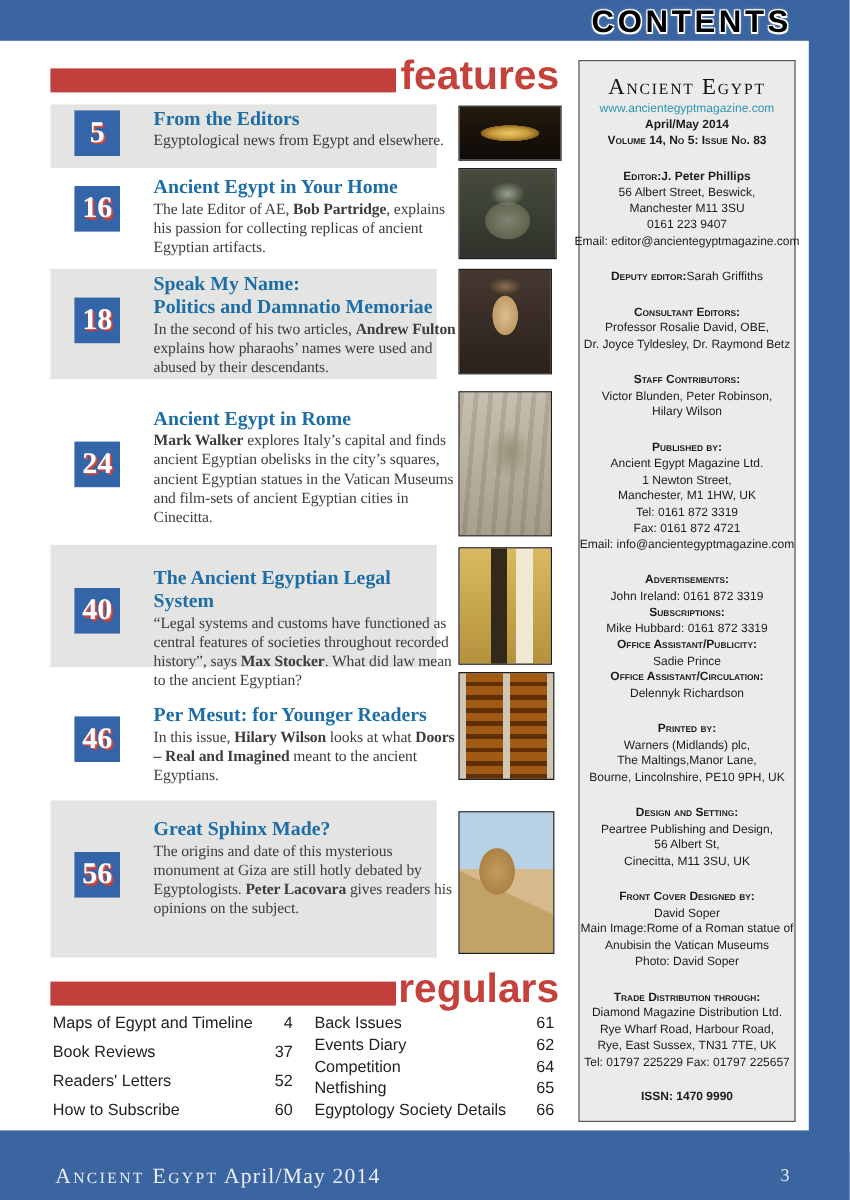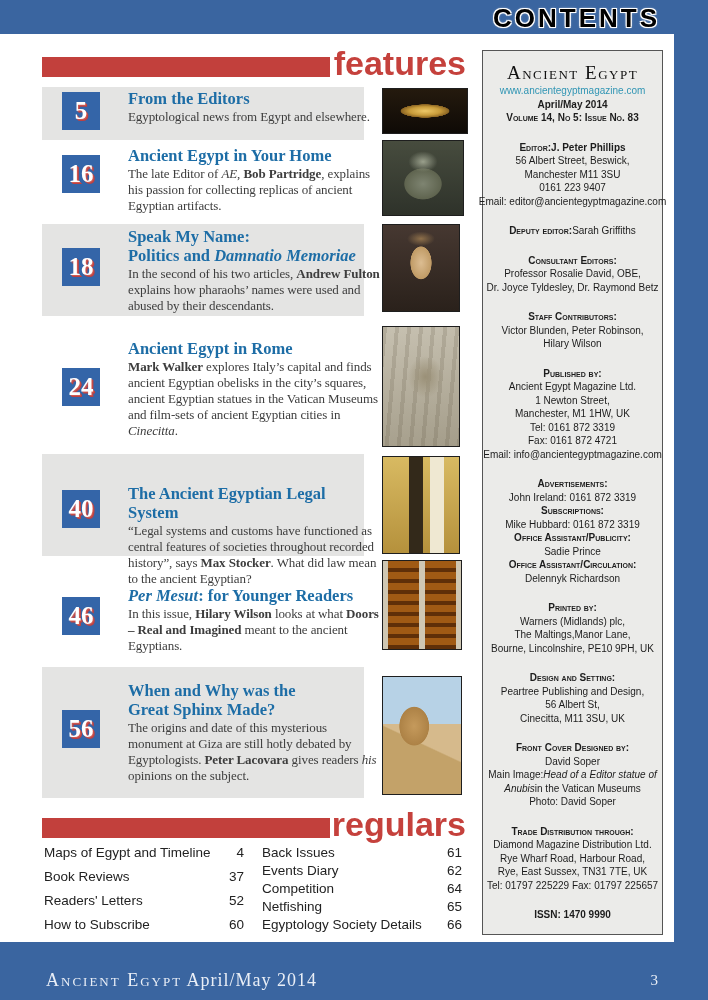--- a/index.html
+++ b/index.html
@@ -33,29 +33,29 @@
   .num{
     position:absolute;left:20px;width:38px;height:38px;background:#3465a8;
     display:flex;align-items:center;justify-content:center;
     font:700 25px "Liberation Serif",serif;color:#ffffff;
     text-shadow:1px 1px 0 #cf5a52,2px 2px 0 #bf4040;
   }
   .feat-text{position:absolute;left:86px;width:252px;}
   .feat-title{font:700 16.5px "Liberation Serif",serif;color:#1d6da6;line-height:19px;}
   .feat-desc{font:13px "Liberation Serif",serif;color:#3d3d3d;line-height:16px;letter-spacing:-0.1px;margin-top:1px;}
   .b{font-weight:700;}
-  .i{font-style:italic;}
+  .i{}
   .sc{font-variant:small-caps;}
   .thumb{position:absolute;left:340px;width:78px;border:1px solid #1e1e1e;box-sizing:border-box;}
   
   .fi1{top:53px;height:53px;}  .fi1 .num{top:5px;}  .fi1 .feat-text{top:2px;}  .fi1 .thumb{top:1px;height:46px;width:86px;}
   .fi2{top:111px;height:73px;} .fi2 .num{top:10px;} .fi2 .feat-text{top:1px;}  .fi2 .thumb{top:-5px;height:76px;width:82px;}
   .fi3{top:190px;height:92px;} .fi3 .num{top:24px;} .fi3 .feat-text{top:3px;}  .fi3 .thumb{top:0;height:88px;}
   .fi4{top:296px;height:120px;}.fi4 .num{top:38px;} .fi4 .feat-text{top:9px;}  .fi4 .thumb{top:-4px;height:121px;}
-  .fi5{top:420px;height:102px;}.fi5 .num{top:36px;} .fi5 .feat-text{top:30px;} .fi5 .thumb{top:2px;height:98px;}
+  .fi5{top:420px;height:102px;}.fi5 .num{top:36px;} .fi5 .feat-text{top:18px;} .fi5 .thumb{top:2px;height:98px;}
   .fi6{top:526px;height:95px;} .fi6 .num{top:37px;font-family:Liberation Serif, serif;} .fi6 .feat-text{top:26px;} .fi6 .thumb{top:0;height:90px;width:80px;}
   .fi7{top:633px;height:131px;}.fi7 .num{top:43px;} .fi7 .feat-text{top:14px;} .fi7 .thumb{top:9px;height:119px;width:80px;}
   
   .thumb--gilded-mummiform-artifact{background:
     radial-gradient(ellipse 46% 24% at 50% 50%, #edc868 0%, #c79b3a 40%, #8a6423 62%, rgba(0,0,0,0) 64%),
     linear-gradient(180deg,#241a0e,#0e0a06);}
   .thumb--pharaoh-bust-statue{background:
     radial-gradient(ellipse 26% 20% at 50% 28%, #9aa08c 0%, rgba(0,0,0,0) 70%),
     radial-gradient(ellipse 38% 34% at 50% 58%, #7e8471 0%, #5f644f 60%, rgba(0,0,0,0) 63%),
     linear-gradient(180deg,#474c3e,#2e322a);}
@@ -181,21 +181,20 @@
               <div class="tl"><span class="i">Per Mesut</span><span class="">: for Younger Readers</span></div>
             </div>
             <div class="feat-desc"><span class="">In this issue, </span><span class="b">Hilary Wilson</span><span class=""> looks at what </span><span class="b">Doors – Real and Imagined</span><span class=""> meant to the ancient Egyptians.</span></div>
           </div>
           <div class="thumb thumb--ancient-wooden-doors"></div>
         </div>
         <div class="feat-item fi7">
           <div class="num">56</div>
           <div class="feat-text">
             <div class="feat-title">
-              <div class="tl"><span class="">When and Why was the</span></div>
               <div class="tl"><span class="">Great Sphinx Made?</span></div>
             </div>
             <div class="feat-desc"><span class="">The origins and date of this mysterious monument at Giza are still hotly debated by Egyptologists. </span><span class="b">Peter Lacovara</span><span class=""> gives readers </span><span class="i">his</span><span class=""> opinions on the subject.</span></div>
           </div>
           <div class="thumb thumb--great-sphinx-photo"></div>
         </div>
       </div>
 
     <div class="sec-head reg-head">
       <div class="sec-bar"></div>
@@ -368,21 +367,21 @@
           <span class="">Cinecitta, M11 3SU, UK</span>
         </div>
         <div class="sb-line gap">
           <span class="b sc">Front Cover Designed by:</span>
         </div>
         <div class="sb-line">
           <span class="">David Soper</span>
         </div>
         <div class="sb-line">
           <span class="">Main Image: </span>
-          <span class="i">Head of a Editor statue of</span>
+          <span class="i">Rome of a Roman statue of</span>
         </div>
         <div class="sb-line">
           <span class="i">Anubis</span>
           <span class=""> in the Vatican Museums</span>
         </div>
         <div class="sb-line">
           <span class="">Photo: David Soper</span>
         </div>
         <div class="sb-line gap">
           <span class="b sc">Trade Distribution through:</span>

